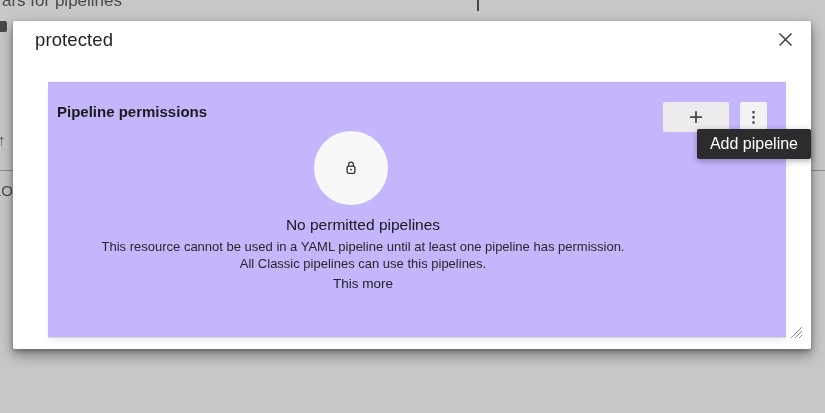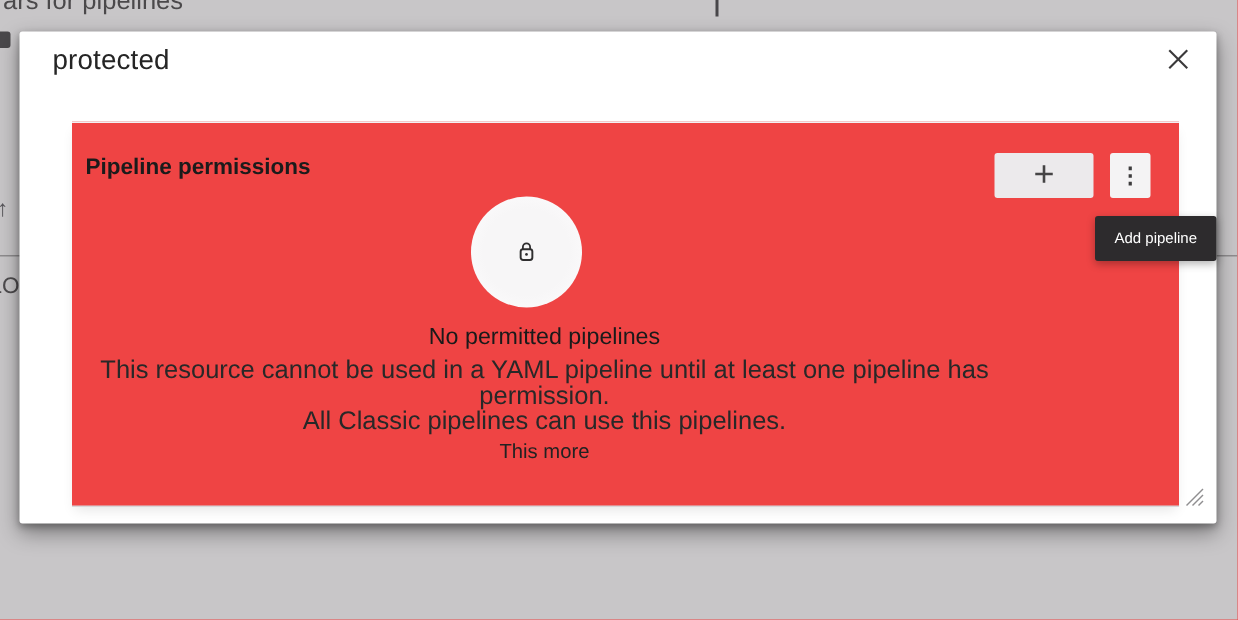--- a/index.html
+++ b/index.html
@@ -34,56 +34,56 @@
     font-weight:400;letter-spacing:.1px;
   }
   .close-btn{
     position:absolute;left:758px;top:4px;width:28px;height:28px;
     display:flex;align-items:center;justify-content:center;cursor:pointer;
   }
 
   
   .card{
     position:absolute;left:35px;top:60px;width:738px;height:255px;
-    background:#ef4444;border-top:1px solid #f2f1f3;
+    background:#c4b5fd;border-top:1px solid #f2f1f3;
     box-shadow:0 1px 0 #d8d7da,0 5px 8px -2px rgba(0,0,0,.10);
   }
   .card-heading{
     position:absolute;left:9px;top:21px;margin:0;
     font-size:15px;font-weight:700;color:#1b1b1b;
   }
   .icon-btn{
     position:absolute;top:20px;height:30px;border:none;cursor:pointer;
     display:flex;align-items:center;justify-content:center;padding:0;
     border-radius:2px;
   }
   .add-btn{left:615px;width:66px;background:#eceaec;}
   .add-btn .glyph{font-size:24px;font-weight:200;color:#454445;line-height:26px;}
   .more-btn{left:692px;width:27px;background:#f4f3f4;}
   .more-btn .glyph{font-size:15px;font-weight:700;color:#3d3c3d;letter-spacing:0;}
 
   
   .tooltip{
-    position:absolute;right:0;top:123px;height:30px;z-index:5;
+    position:absolute;right:0;top:108px;height:30px;z-index:5;
     background:#2d2b2d;color:#ffffff;border-radius:2px;
-    display:flex;align-items:center;padding:0 13px;font-size:10px;
+    display:flex;align-items:center;padding:0 13px;font-size:16px;
     box-shadow:0 2px 6px rgba(0,0,0,.3);white-space:nowrap;
   }
 
   
   .lock-circle{
     position:absolute;left:266px;top:49px;width:74px;height:74px;border-radius:50%;
     background:radial-gradient(circle at 50% 50%, #f7f6f7 55%, #fbfafb 80%, #ffffff 100%);
     display:flex;align-items:center;justify-content:center;
   }
   .empty-state{
     position:absolute;left:0;top:134px;width:630px;text-align:center;color:#2a2a2a;
   }
   .empty-title{margin:0 0 4px 0;font-size:15.5px;font-weight:400;color:#1a1a1a;}
-  .empty-line{margin:0;font-size:17px;line-height:17px;color:#282828;}
+  .empty-line{margin:0;font-size:13px;line-height:17px;color:#282828;}
   .learn-more{
     display:inline-block;margin-top:4px;font-size:13.5px;color:#222222;
     cursor:pointer;text-decoration:none;
   }
 
   .resize-handle{
     position:absolute;right:8px;bottom:11px;width:13px;height:13px;cursor:nwse-resize;
   }
 </style>
 </head>

